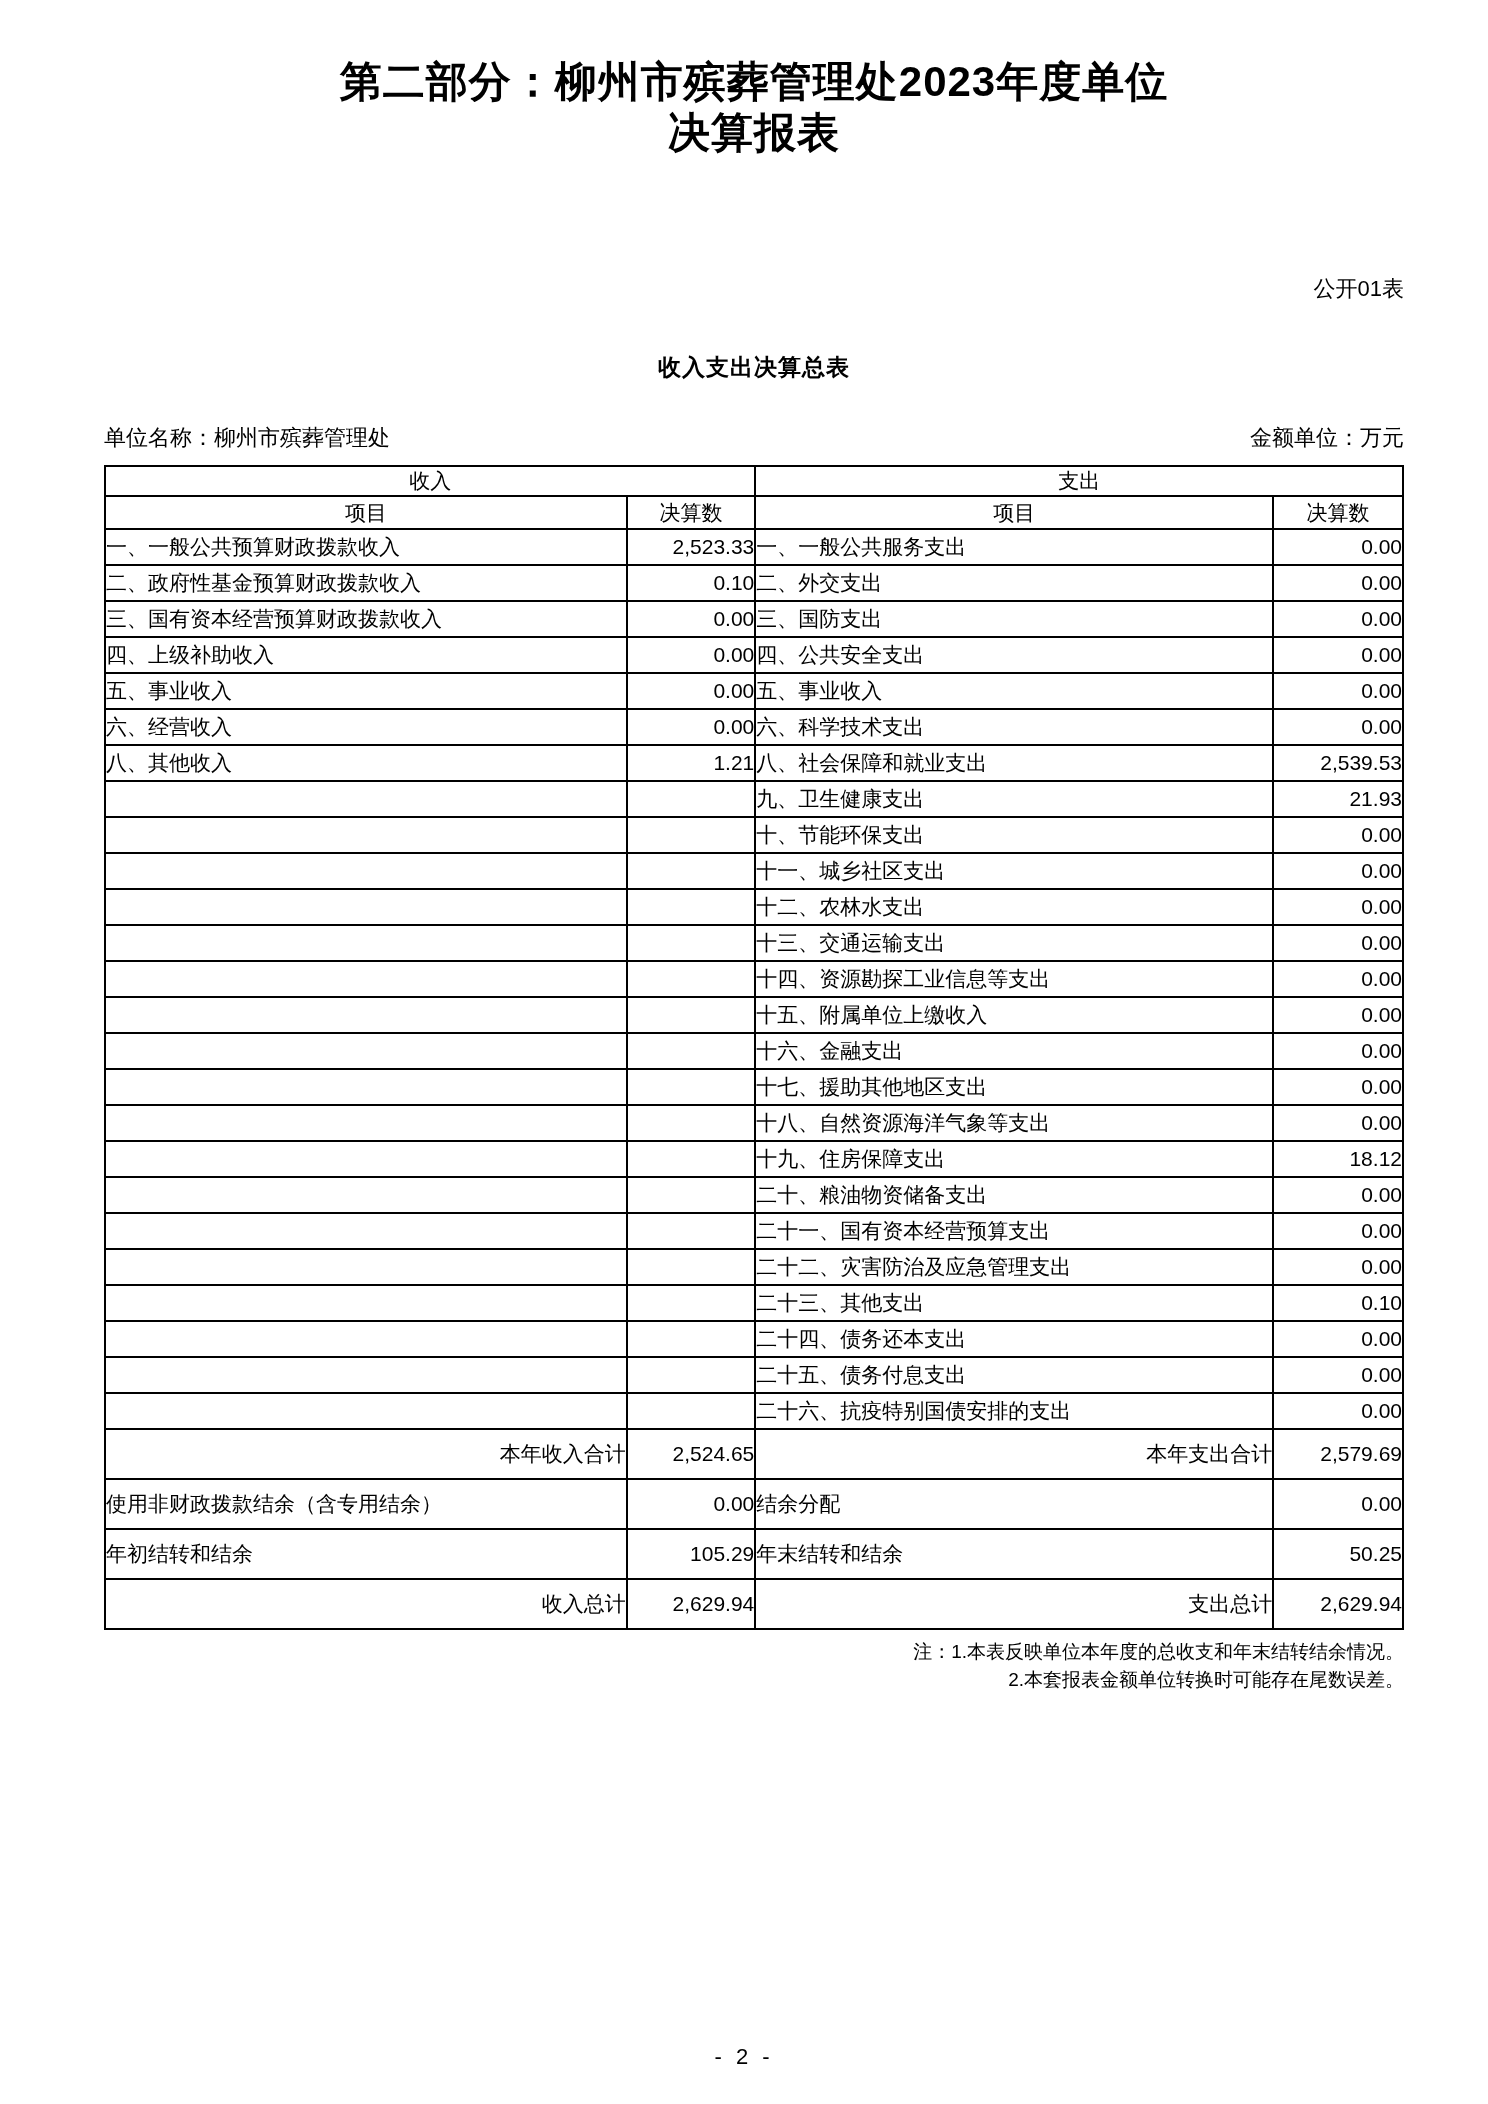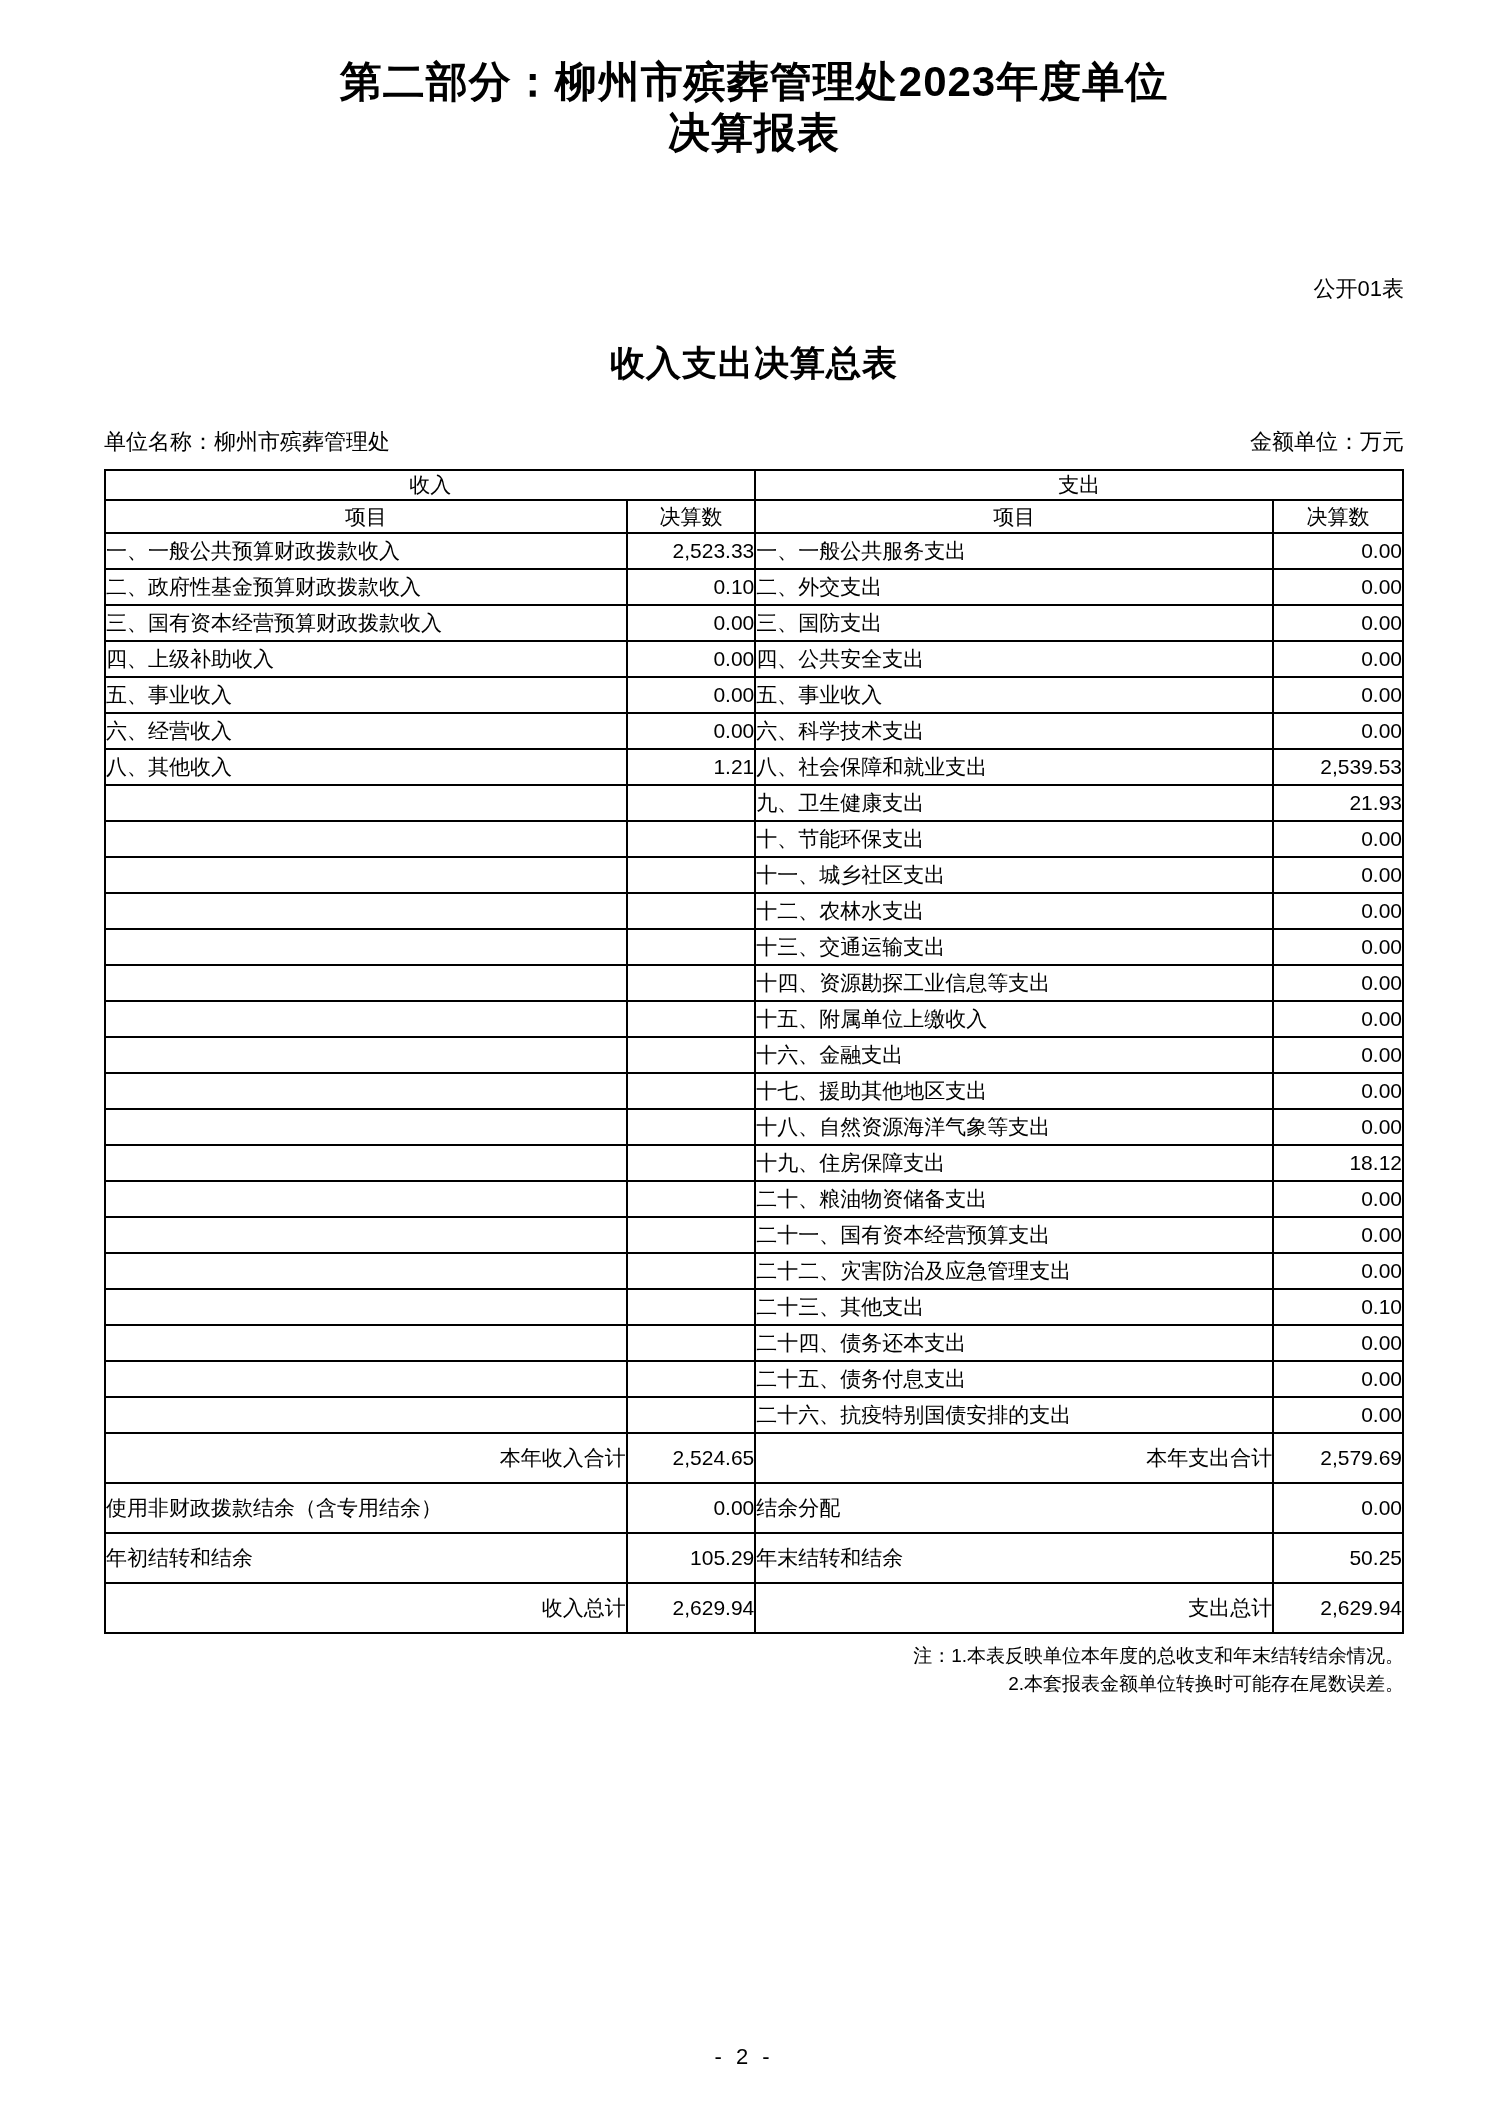--- a/index.html
+++ b/index.html
@@ -20,23 +20,23 @@
     font-weight:bold;
     line-height:1.22;
     letter-spacing:1px;
   }
   .table-tag{
     margin-top:116px;
     text-align:right;
     font-size:22px;
   }
   .table-title{
-    margin-top:36px;
+    margin-top:48px;
     text-align:center;
-    font-size:35px;
+    font-size:23px;
     font-weight:bold;
     letter-spacing:1px;
   }
   .unit-line{
     margin-top:40px;
     display:flex;
     justify-content:space-between;
     font-size:22px;
   }
   table.main{

